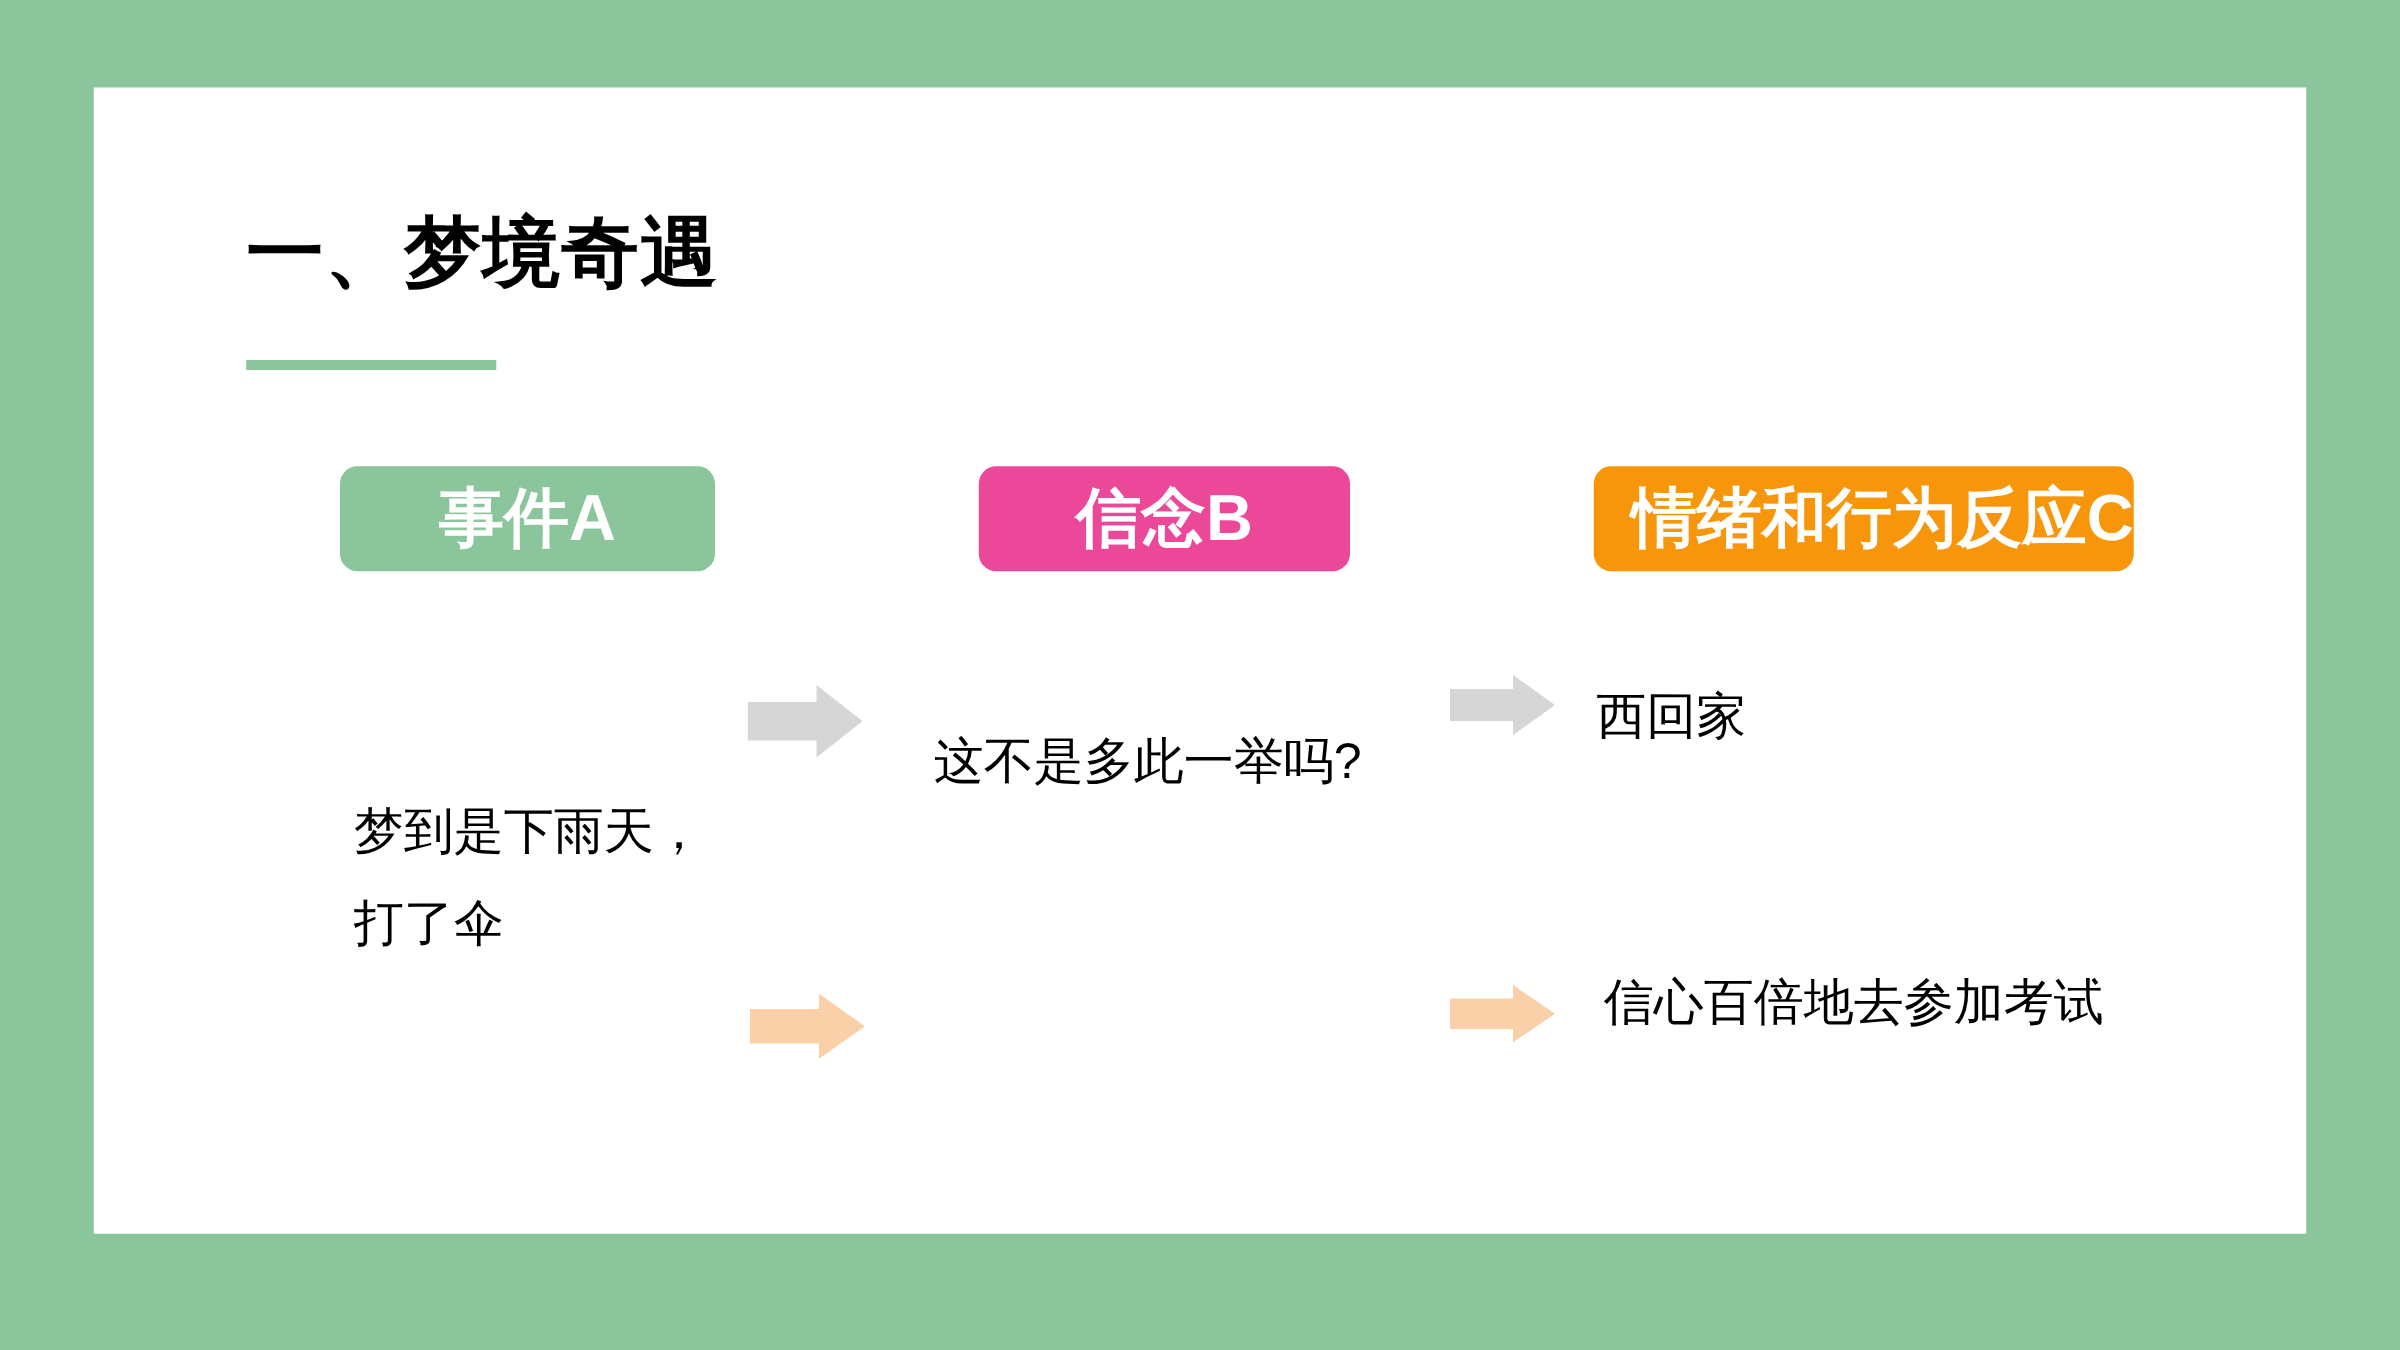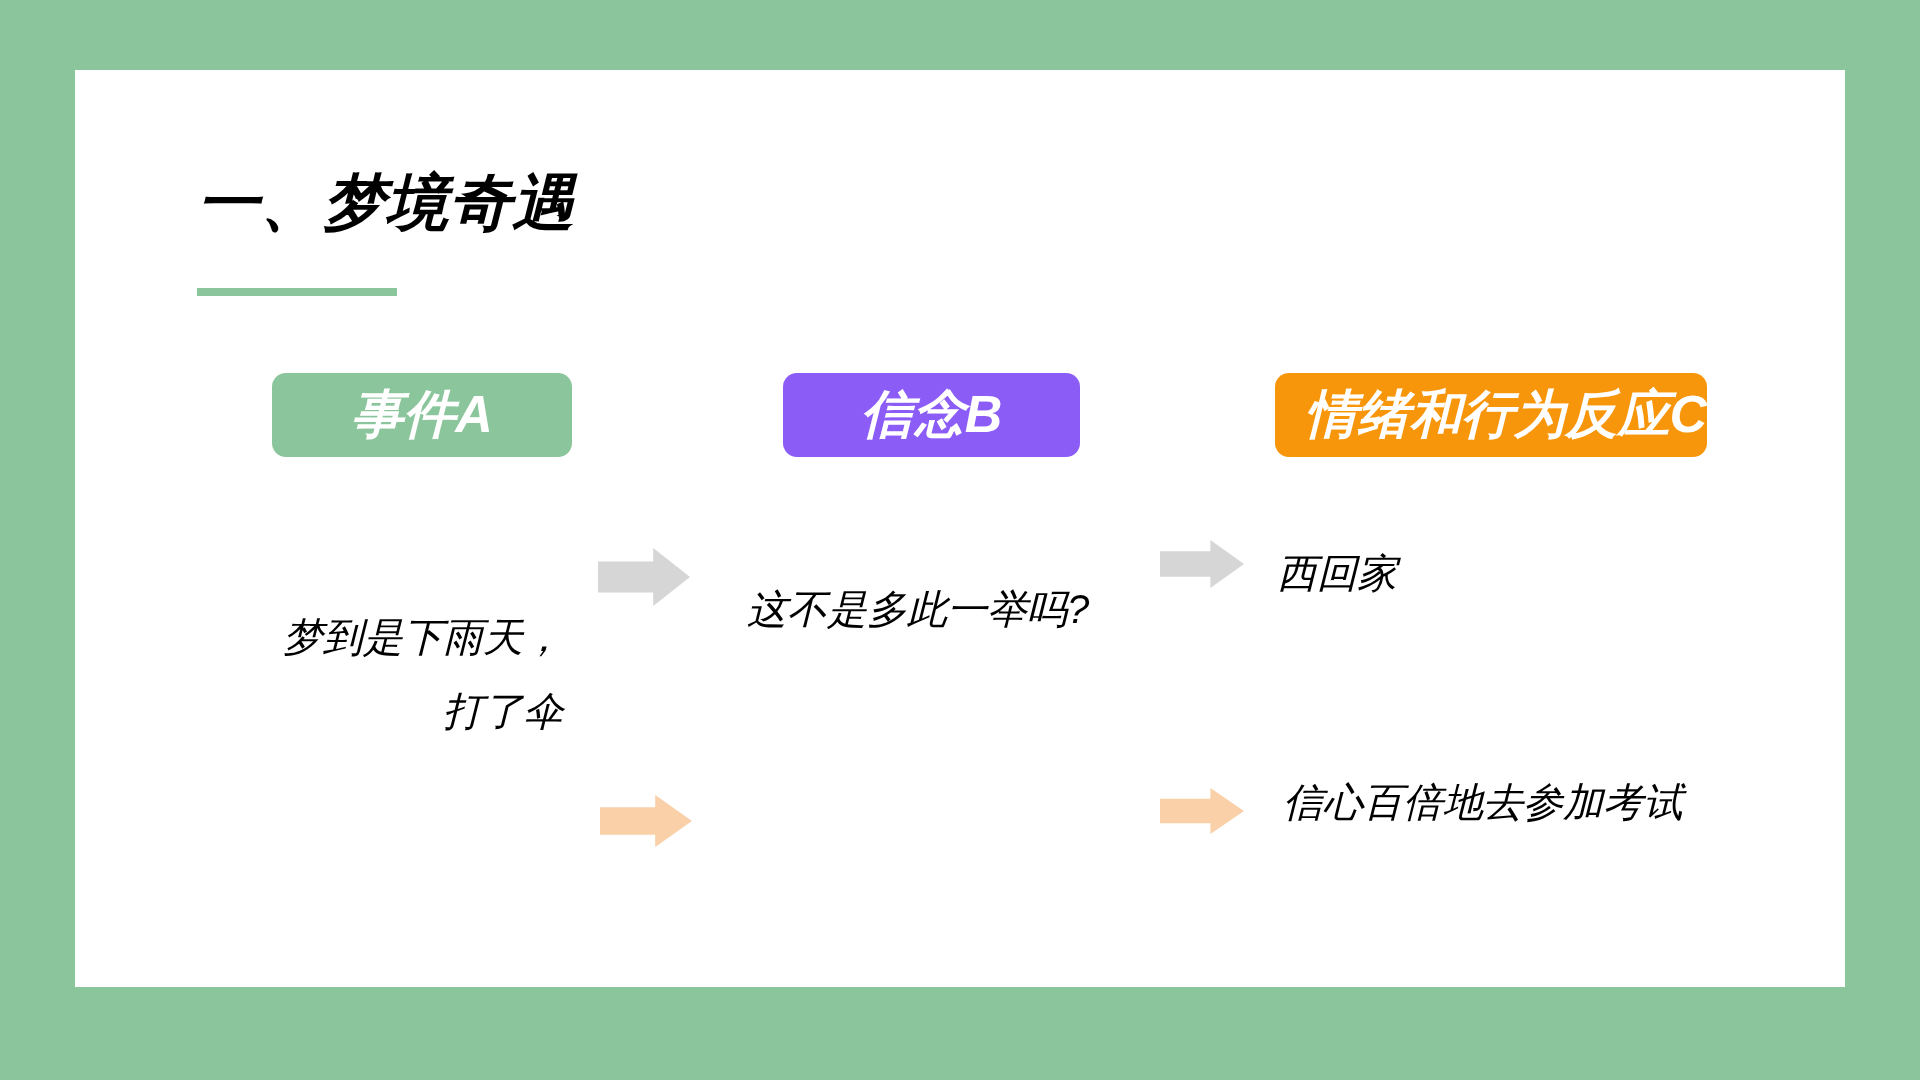--- a/index.html
+++ b/index.html
@@ -3,21 +3,21 @@
 <meta charset="utf-8">
 <style>
   html, body { margin: 0; padding: 0; }
   body {
     width: 1920px; height: 1080px;
     font-family: "Liberation Sans", sans-serif;
     overflow: hidden;
   }
   .slide {
     position: relative;
-    width: 1920px; height: 858px; font-style: italic;
+    width: 1920px; height: 858px;
   }
   .panel {
     position: absolute;
     left: 75px; top: 70px;
     width: 1770px; height: 917px;
     background: #ffffff;
   }
   
   .abs { position: absolute; }
 
@@ -51,23 +51,22 @@
   .hdr-a { left: 272px;  width: 300px; }
   .hdr-b { left: 783px;  width: 297px; }
   .hdr-c { left: 1275px; width: 432px; justify-content: flex-end; }
 
   .body-text {
     color: #000000;
     font-size: 40px;
     white-space: nowrap;
   }
   .event-text {
-    left: 283px; top: 600px;
+    left: 283px; top: 628px;
     line-height: 74px;
-    text-align: right;
   }
   .belief-1 { left: 747px;  top: 550px; line-height: 44px; margin-top: 37px; }
   .belief-2 { left: 747px;  top: 786px; line-height: 44px; }
   .reaction-1 { left: 1277px; top: 537px; line-height: 72px; }
   .reaction-2 { left: 1283px; top: 780px; line-height: 44px; }
 
   .arrow { display: block; }
   .arrow-1 { left: 598px;  top: 548px; }
   .arrow-2 { left: 1160px; top: 540px; }
   .arrow-3 { left: 600px;  top: 795px; }
@@ -78,21 +77,21 @@
 
 <div class="slide">
   <div class="panel"></div>
 
   <h1 class="abs title">一、梦境奇遇</h1>
   <div class="abs title-underline" style="background-color: rgb(139, 197, 155);"></div>
 
   <div class="abs hdr-box hdr-a" style="background-color: rgb(139, 197, 155);">
     <span class="hdr-label">事件A</span>
   </div>
-  <div class="abs hdr-box hdr-b" style="background-color: #8b5cf6;">
+  <div class="abs hdr-box hdr-b" style="background-color: #ec4899;">
     <span class="hdr-label">信念B</span>
   </div>
   <div class="abs hdr-box hdr-c" style="background-color: rgb(248, 150, 11);">
     <span class="hdr-label">情绪和行为反应C</span>
   </div>
 
   <div class="abs body-text event-text">
     <div>梦到是下雨天，</div>
     <div>打了伞</div>
   </div>

